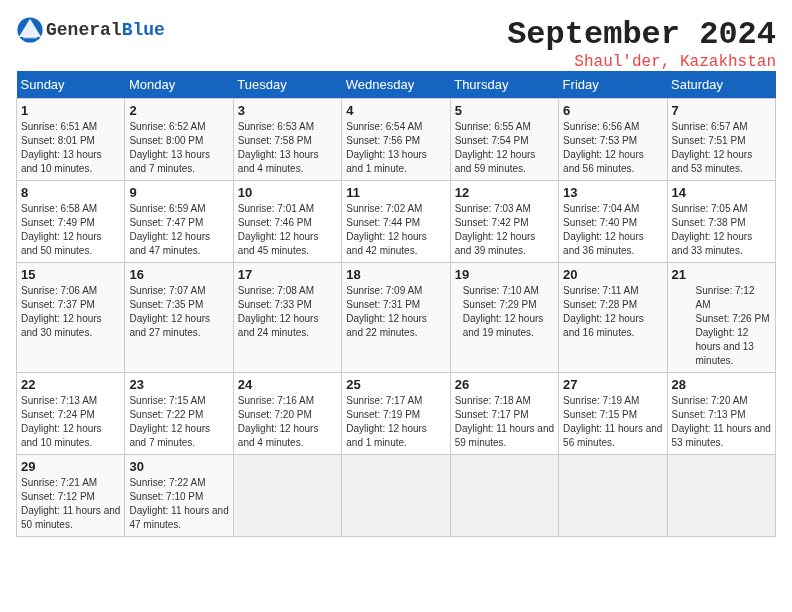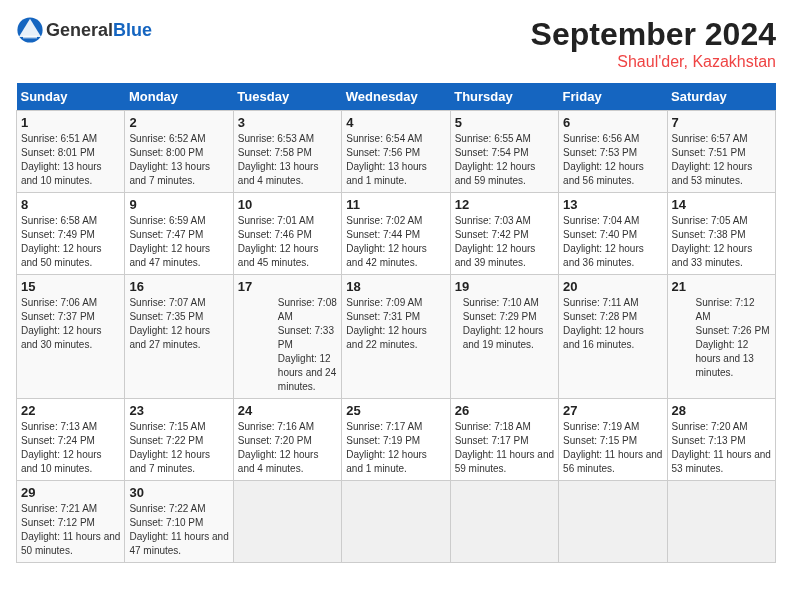--- a/index.html
+++ b/index.html
@@ -7,21 +7,21 @@
       font-family: Arial, sans-serif;
       background: #fff;
       width: 792px;
       min-height: 612px;
       padding: 16px;
     }
     .header {
       display: flex;
       justify-content: space-between;
       align-items: flex-start;
-      margin-bottom: 12px;
+      font-family: Liberation Mono, monospace;
     }
     .logo {
       display: flex;
       align-items: center;
       font-size: 18px;
       font-weight: bold;
     }
     .logo-general { color: #333; }
     .logo-blue { color: #1565c0; }
     .logo-icon {
@@ -44,21 +44,21 @@
       width: 100%;
       border-collapse: collapse;
       font-size: 11px;
     }
     thead tr th {
       background: #1565c0;
       color: #fff;
       padding: 6px 4px;
       text-align: left;
       font-size: 13px;
-      font-weight: bold;
+      font-weight: normal;
     }
     tbody tr td {
       border: 1px solid #ccc;
       vertical-align: top;
       padding: 4px;
       width: 14.28%;
       min-height: 80px;
       background: #fff;
     }
     tbody tr:nth-child(odd) td {
@@ -209,21 +209,21 @@
 Daylight: 12 hours and 30 minutes.</div>
         </td>
         <td>
           <span class="day-num">16</span>
           <div class="day-info" style="white-space: pre-line;">Sunrise: 7:07 AM
 Sunset: 7:35 PM
 Daylight: 12 hours and 27 minutes.</div>
         </td>
         <td>
           <span class="day-num">17</span>
-          <div class="day-info" style="white-space: pre-line; margin-left: 40px;">Sunrise: 7:08 AM
+          <div class="day-info" style="white-space: pre-line;">Sunrise: 7:08 AM
 Sunset: 7:33 PM
 Daylight: 12 hours and 24 minutes.</div>
         </td>
         <td>
           <span class="day-num">18</span>
           <div class="day-info" style="white-space: pre-line;">Sunrise: 7:09 AM
 Sunset: 7:31 PM
 Daylight: 12 hours and 22 minutes.</div>
         </td>
         <td>

